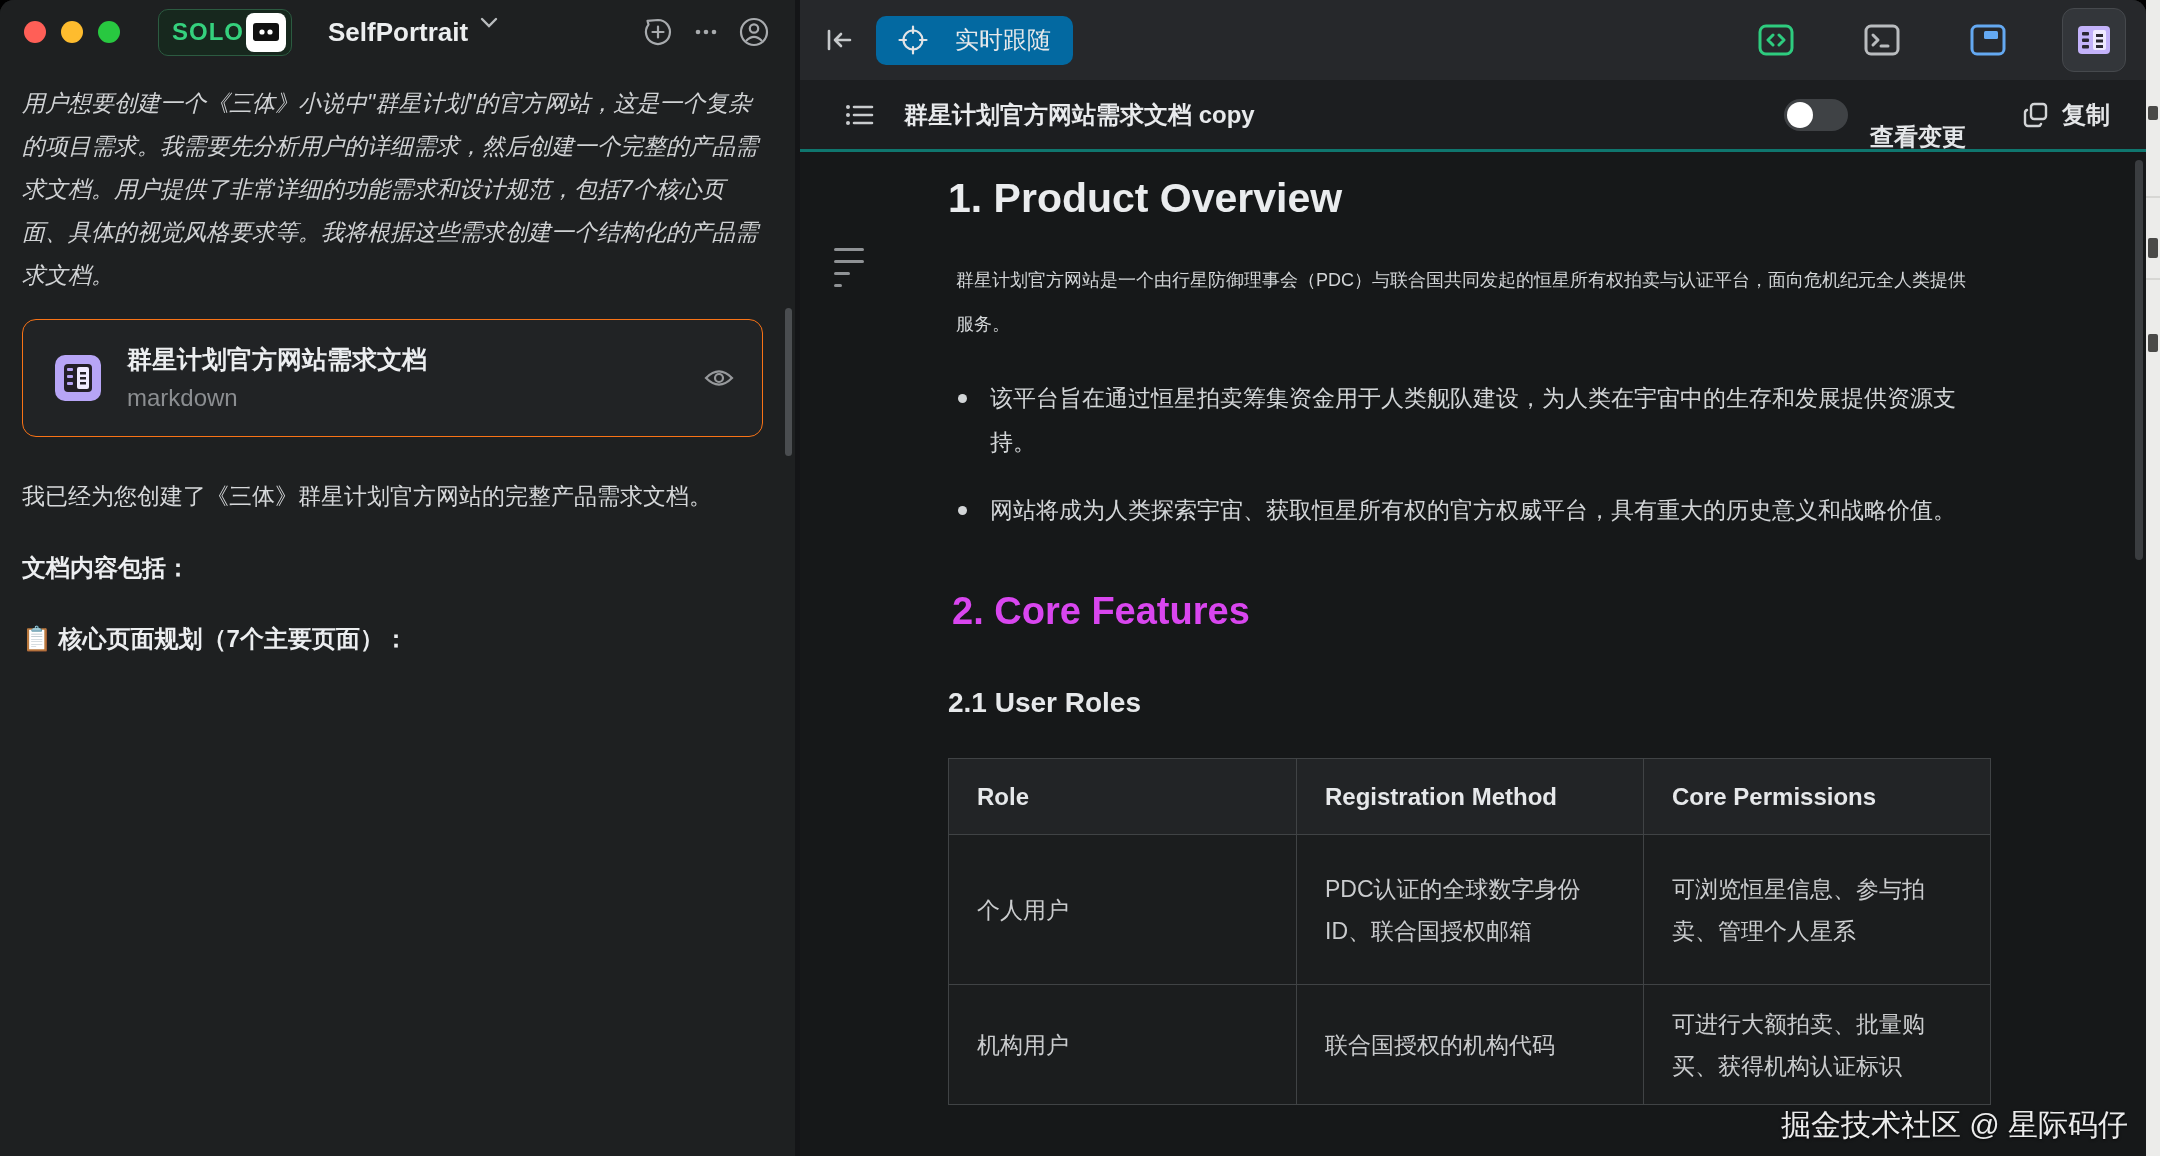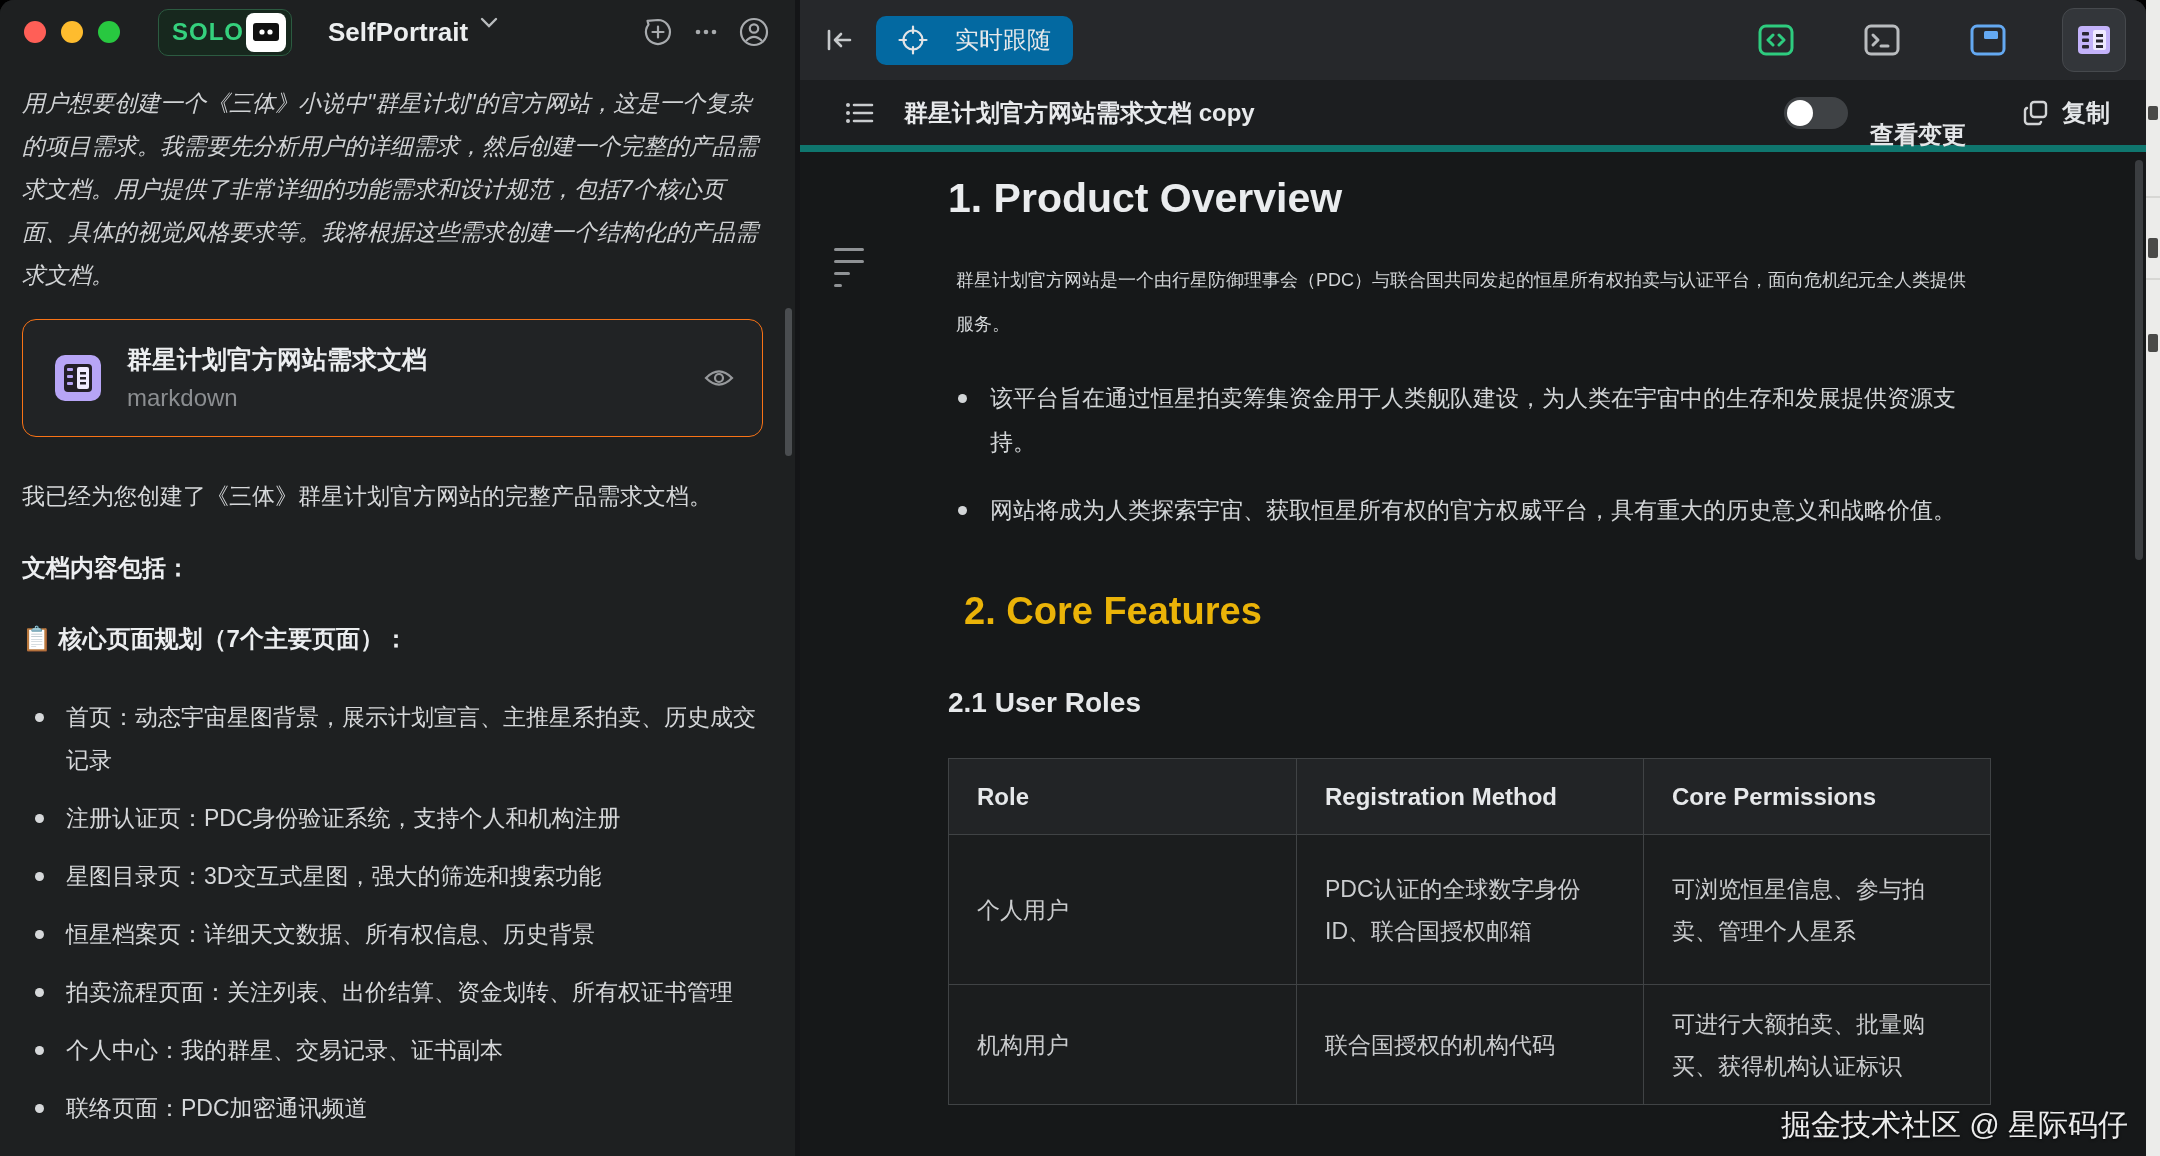--- a/index.html
+++ b/index.html
@@ -46,39 +46,39 @@
 
   
   .work-panel{position:absolute;top:0;left:800px;right:0;height:1156px;background:#161819;}
   .work-topbar{height:80px;background:#26282b;display:flex;align-items:center;padding:0 20px 0 22px;gap:20px;}
   .follow-pill{display:flex;align-items:center;gap:27px;background:#0369a1;border-radius:10px;height:49px;padding:0 22px;cursor:pointer;}
   .follow-pill span{color:#e6e8ea;font-size:24px;}
   .work-topbar .spacer{flex:1;}
   .tool-ic{width:64px;height:64px;display:flex;align-items:center;justify-content:center;border-radius:12px;margin-left:22px;}
   .tool-ic.active{background:#33363a;border:1px solid #46494d;}
 
-  .doc-header{height:72px;background:#1c1e20;border-bottom:7px solid #0f766e;display:flex;align-items:center;padding:0 36px 0 44px;gap:28px;}
+  .doc-header{height:72px;background:#1c1e20;border-bottom:3px solid #0f766e;display:flex;align-items:center;padding:0 36px 0 44px;gap:28px;}
   .doc-title{color:#e8eaec;font-size:24px;font-weight:600;flex:0 0 auto;}
   .doc-header .spacer{flex:1;}
   .toggle{width:64px;height:32px;border-radius:16px;background:#3f4245;position:relative;cursor:pointer;flex:0 0 auto;}
   .toggle .knob{position:absolute;left:3px;top:3px;width:26px;height:26px;border-radius:50%;background:#fff;}
   .toggle-label{color:#e4e6e8;font-size:24px;font-weight:600;margin-left:-6px;cursor:pointer;margin-top:45px;}
   .copy-btn{display:flex;align-items:center;gap:12px;margin-left:28px;cursor:pointer;}
   .copy-btn span{color:#e4e6e8;font-size:24px;font-weight:600;}
 
   .doc-body{position:relative;height:1003px;overflow:hidden;padding:18px 156px 0 148px;color:#d2d5d7;}
   .outline-ic{position:absolute;left:34px;top:96px;width:32px;}
   .outline-ic i{display:block;background:#8f9295;height:3px;border-radius:2px;margin-bottom:9px;}
   .outline-ic .l1{width:30px;}.outline-ic .l2{width:30px;}.outline-ic .l3{width:16px;}.outline-ic .l4{width:8px;}
   .doc-h1{margin:4px 0 0;color:#eaecee;font-size:41px;font-weight:700;line-height:48px;}
   .doc-intro{margin:36px 8px 0;font-size:18px;line-height:44px;}
   .doc-list{list-style:none;margin:30px 0 0;padding:0;font-size:23px;line-height:44px;}
   .doc-list li{position:relative;padding-left:42px;margin-bottom:24px;}
   .doc-list li::before{content:"";position:absolute;left:10px;top:18px;width:9px;height:9px;border-radius:50%;background:#d2d5d7;}
-  .doc-h2{margin:56px 16px 0;color:#eab308;font-size:38px;font-weight:700;line-height:46px;}
+  .doc-h2{margin:56px 4px 0;color:#d946ef;font-size:38px;font-weight:700;line-height:46px;}
   .doc-h3{margin:52px 0 0;color:#e6e8ea;font-size:28px;font-weight:700;line-height:34px;}
   table.roles{margin-top:38px;border-collapse:collapse;table-layout:fixed;width:1042px;}
   .roles th,.roles td{border:1px solid #404345;padding:0 28px;text-align:left;vertical-align:middle;}
   .roles th{height:76px;background:#222426;color:#e6e8ea;font-size:24px;font-weight:700;}
   .roles td{color:#caccce;font-size:23px;line-height:42px;background:#1b1d1e;}
   .roles tr.r1 td{height:150px;}
   .roles tr.r2 td{height:120px;}
   .doc-scroll{position:absolute;top:160px;right:3px;width:8px;height:400px;border-radius:4px;background:#3a3d40;}
 
   .watermark{position:absolute;right:32px;bottom:10px;z-index:2;color:rgba(255,255,255,.92);font-size:30px;text-shadow:0 1px 3px rgba(0,0,0,.7);}
@@ -168,29 +168,20 @@
           <svg width="34" height="34" viewBox="0 0 34 34">
               <path d="M4 17 q13 -13 26 0 q-13 13 -26 0 Z" fill="none" stroke="#97999c" stroke-width="2.2"></path>
               <circle cx="17" cy="17" r="4" fill="none" stroke="#97999c" stroke-width="2.2"></circle>
             </svg>
         </div>
 
         <p class="msg">我已经为您创建了《三体》群星计划官方网站的完整产品需求文档。</p>
         <p class="para-bold">文档内容包括：</p>
         <p class="para-bold">📋 核心页面规划（7个主要页面）：</p>
 
-        <ul class="chat-list">
-          <li>首页：动态宇宙星图背景，展示计划宣言、主推星系拍卖、历史成交记录</li>
-          <li>注册认证页：PDC身份验证系统，支持个人和机构注册</li>
-          <li>星图目录页：3D交互式星图，强大的筛选和搜索功能</li>
-          <li>恒星档案页：详细天文数据、所有权信息、历史背景</li>
-          <li>拍卖流程页面：关注列表、出价结算、资金划转、所有权证书管理</li>
-          <li>个人中心：我的群星、交易记录、证书副本</li>
-          <li>联络页面：PDC加密通讯频道</li>
-        </ul>
       </div>
 
       <div class="chat-scroll"></div>
     </aside>
 
     <div class="v-divider"></div>
 
     <main class="work-panel">
 
       <div class="work-topbar">

